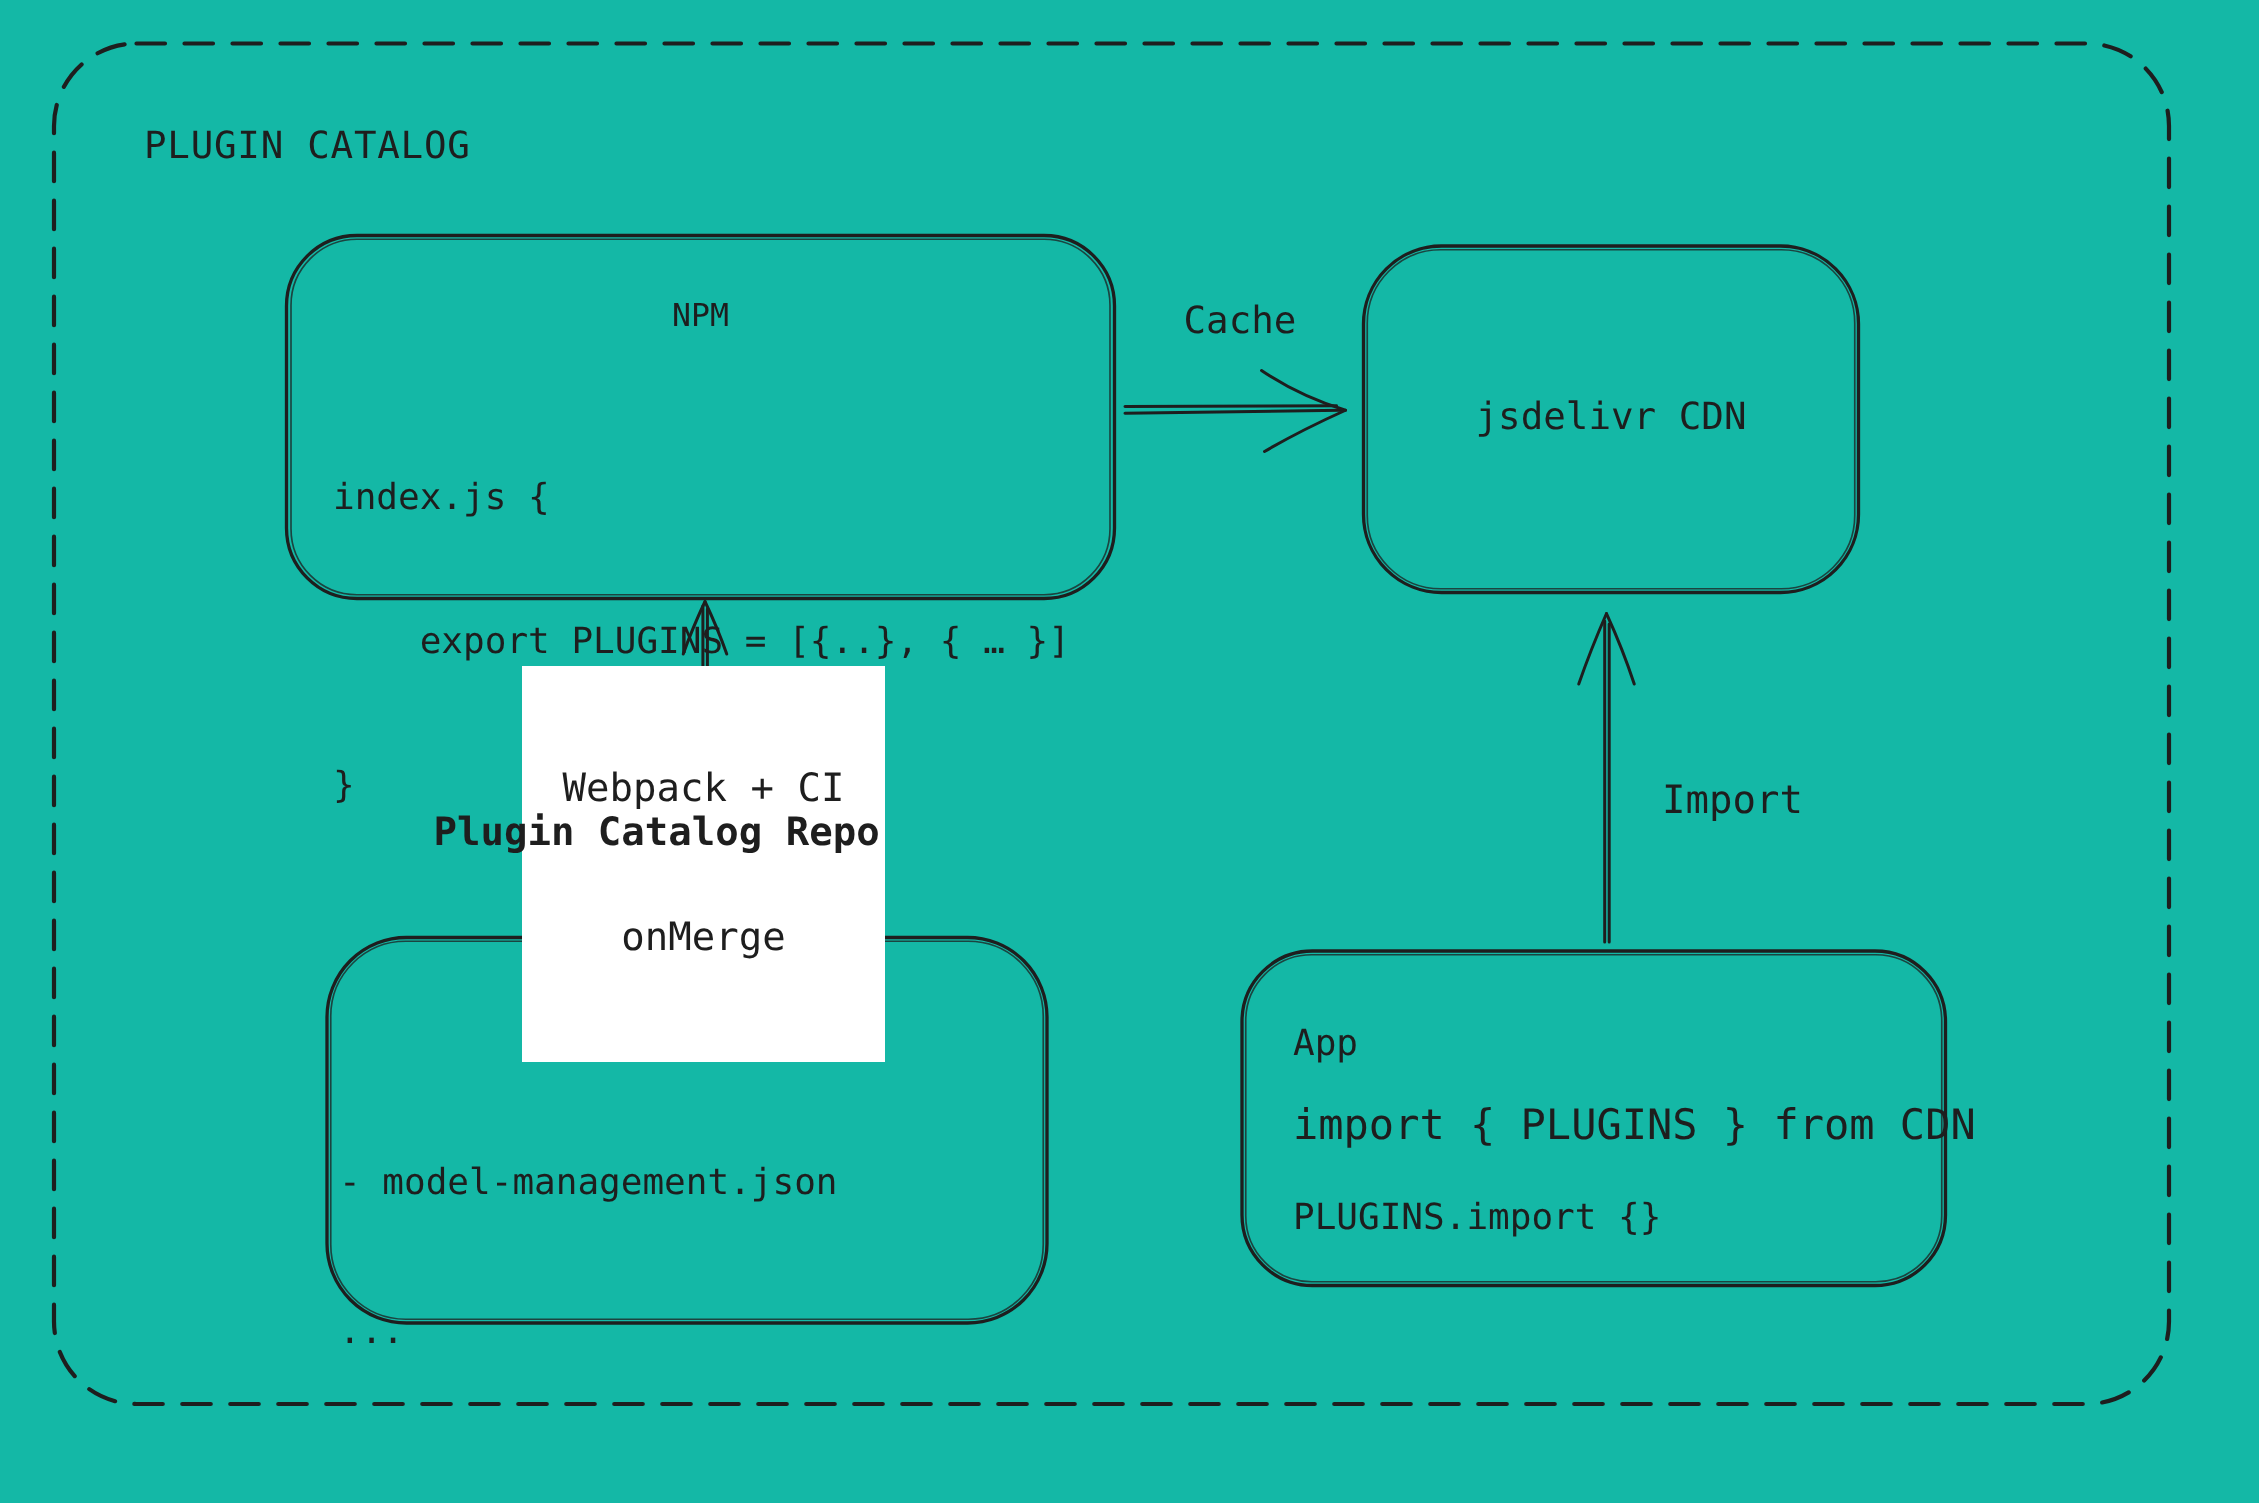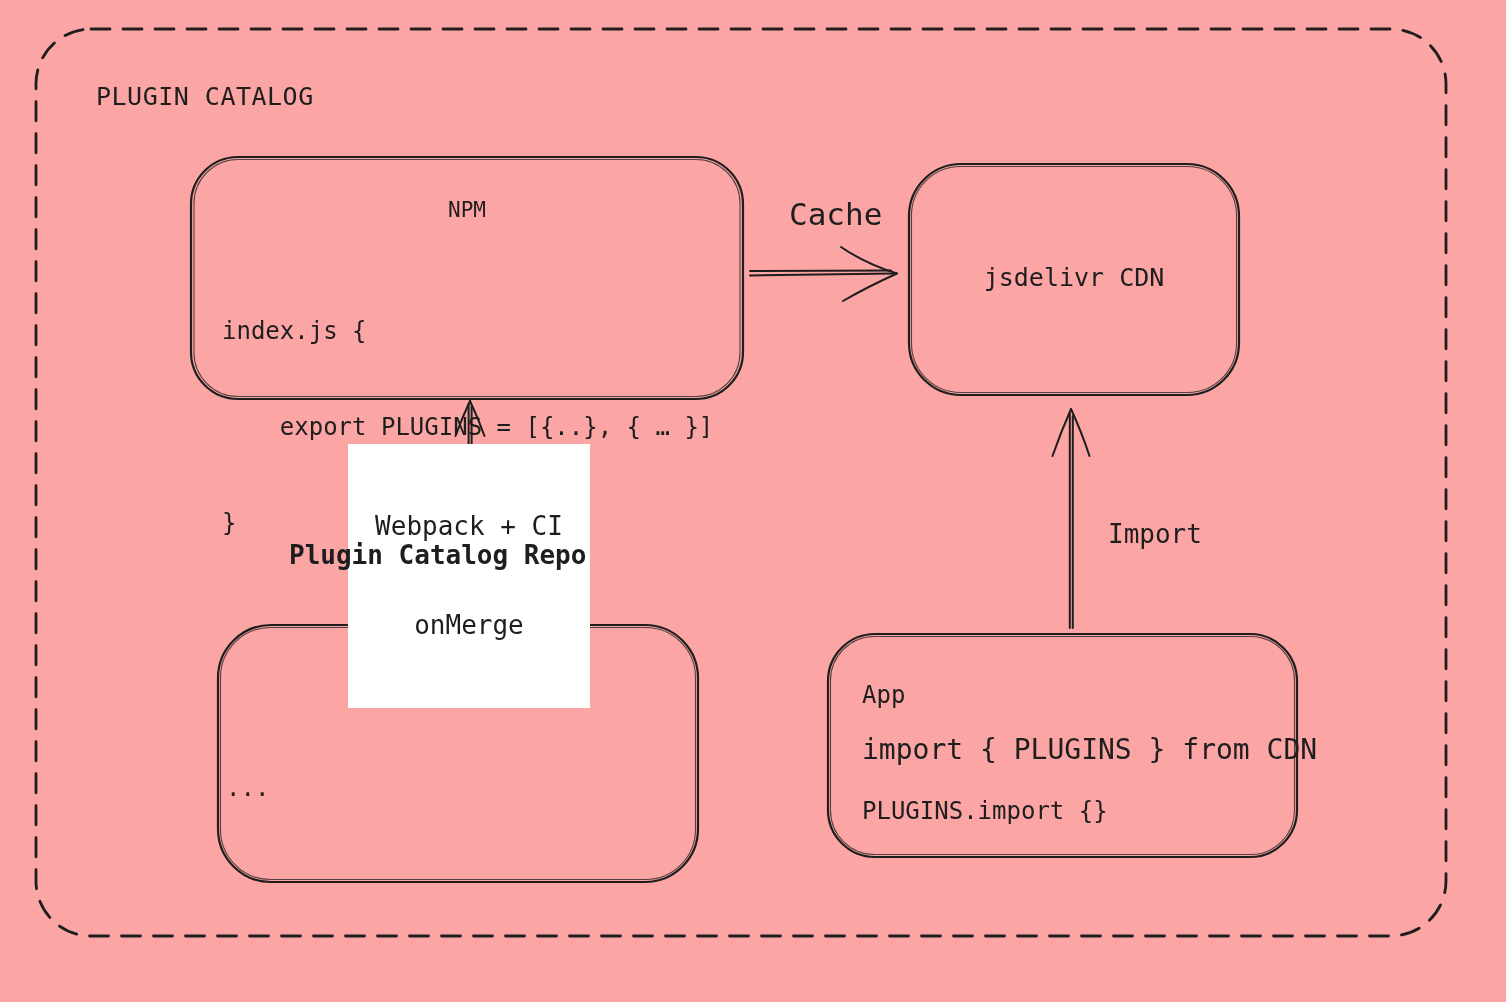--- a/index.html
+++ b/index.html
@@ -4,21 +4,21 @@
 <style>
   html, body {
     margin: 0;
     padding: 0;
     background: #ffffff;
   }
   .canvas {
     position: relative;
     width: 1506px;
     height: 1002px;
-    background: #fca5a5;
+    background: #14b8a6;
     font-family: "DejaVu Sans Mono", "Liberation Mono", monospace;
     color: #1e1e1e;
     overflow: hidden;
   }
   svg.strokes {
     position: absolute;
     left: 0;
     top: 0;
     width: 1506px;
     height: 1002px;
@@ -30,21 +30,21 @@
     color: #1e1e1e;
   }
   
   #diagram-title { left: 96px; top: 82px; font-size: 25px; letter-spacing: 0.5px; }
 
   
   #npm-title   { left: 191px; top: 192px; width: 552px; text-align: center; font-size: 21px; line-height: 36px; }
   #npm-code    { left: 222px; top: 251px; font-size: 24px; line-height: 32px; }
 
   
-  #cache-label { left: 789px; top: 199px; font-size: 31px; }
+  #cache-label { left: 789px; top: 199px; font-size: 25px; }
 
   
   #cdn-label   { left: 909px; top: 263px; width: 330px; text-align: center; font-size: 25px; }
 
   
   #build-label { left: 348px; top: 444px; width: 242px; text-align: center;
                  font-size: 26px; line-height: 33px; background: #ffffff; }
 
   
   #repo-label  { left: 289px; top: 540px; font-size: 26px; font-weight: bold; }
@@ -124,20 +124,21 @@
 
   <div class="lbl" id="build-label">
     <div>Webpack + CI</div>
     <div>onMerge</div>
   </div>
 
   <div class="lbl" id="cdn-label">jsdelivr CDN</div>
 
   <div class="lbl" id="repo-label">Plugin Catalog Repo</div>
   <div class="lbl" id="repo-files">
+    <div>- model-management.json</div>
     <div>...</div>
   </div>
 
   <div class="lbl" id="import-label">Import</div>
 
   <div class="lbl" id="app-title">App</div>
   <div class="lbl" id="app-code-1">import { PLUGINS } from CDN</div>
   <div class="lbl" id="app-code-2">PLUGINS.import {}</div>
 
 </div>

